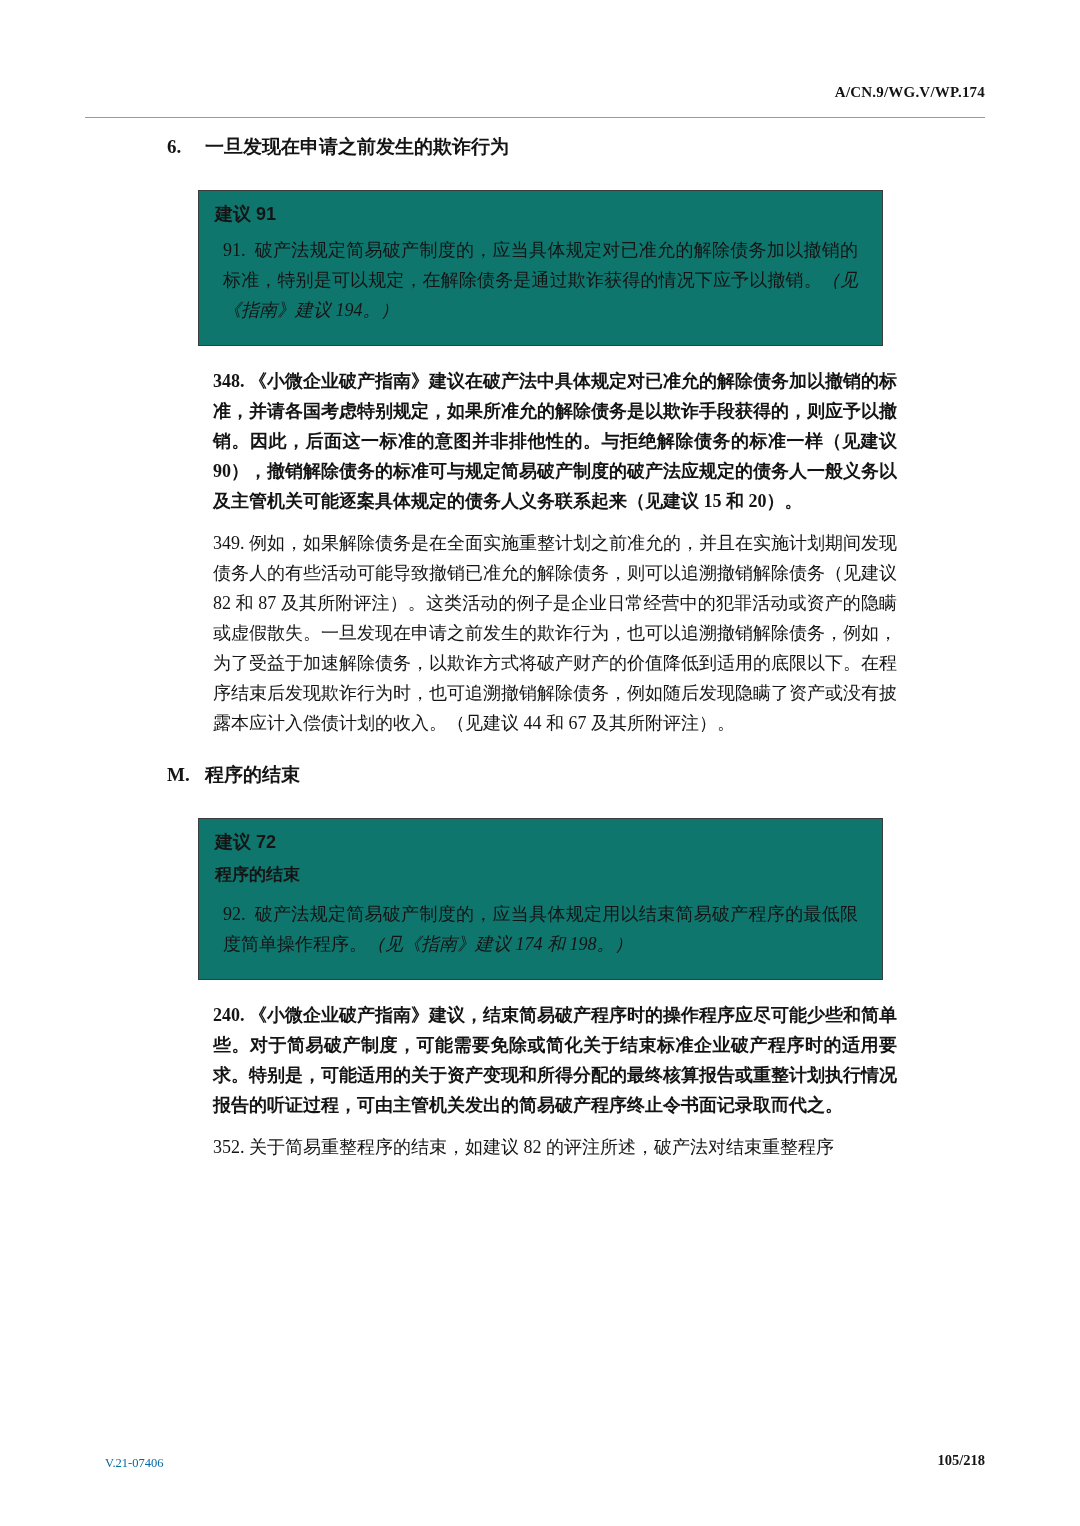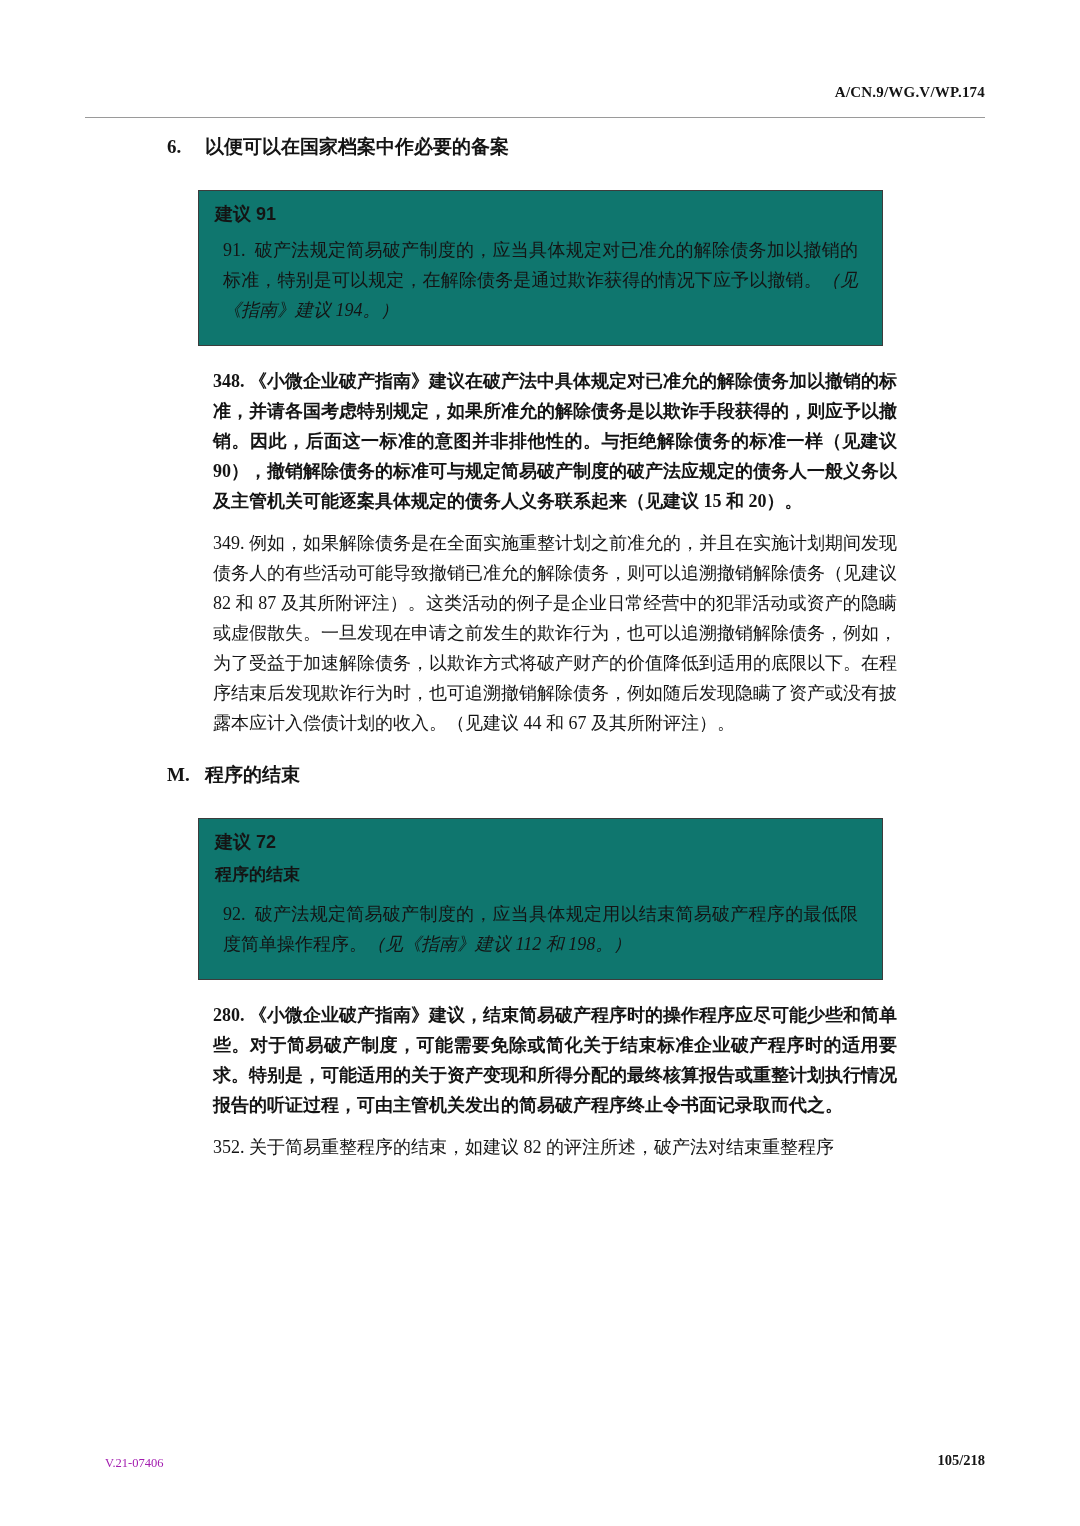--- a/index.html
+++ b/index.html
@@ -79,21 +79,21 @@
   .rec-box .body-text { line-height: 30px; }
   .citation { font-style: italic; }
   .para { margin-top: 12px; }
   .para-first { margin-top: 20px; font-weight: bold; }
   .m-heading { margin-top: 24px; }
   .footer-left {
     position: absolute;
     left: 105px;
     top: 1456px;
     font-size: 12.5px;
-    color: #a21caf;
+    color: #0369a1;
   }
   .footer-right {
     position: absolute;
     right: 95px;
     top: 1452px;
     font-size: 14.5px;
     font-weight: bold;
   }
 </style>
 </head>
@@ -101,44 +101,44 @@
 
 <div class="page">
 
   <div class="doc-symbol">A/CN.9/WG.V/WP.174</div>
   <div class="header-rule"></div>
 
   <div class="content">
 
     <div class="section-heading">
       <span class="section-num">6.</span>
-      <span>以便可以在国家档案中作必要的备案</span>
+      <span>一旦发现在申请之前发生的欺诈行为</span>
     </div>
 
     <div class="rec-box">
       <div class="rec-title">建议 91</div>
       <p class="body-text"><span>91. 破产法规定简易破产制度的，应当具体规定对已准允的解除债务加以撤销的标准，特别是可以规定，在解除债务是通过欺诈获得的情况下应予以撤销。</span><span class="citation">（见《指南》建议 194。）</span></p>
     </div>
 
     <p class="body-text para para-first">348. 《小微企业破产指南》建议在破产法中具体规定对已准允的解除债务加以撤销的标准，并请各国考虑特别规定，如果所准允的解除债务是以欺诈手段获得的，则应予以撤销。因此，后面这一标准的意图并非排他性的。与拒绝解除债务的标准一样（见建议 90），撤销解除债务的标准可与规定简易破产制度的破产法应规定的债务人一般义务以及主管机关可能逐案具体规定的债务人义务联系起来（见建议 15 和 20）。</p>
 
     <p class="body-text para">349. 例如，如果解除债务是在全面实施重整计划之前准允的，并且在实施计划期间发现债务人的有些活动可能导致撤销已准允的解除债务，则可以追溯撤销解除债务（见建议 82 和 87 及其所附评注）。这类活动的例子是企业日常经营中的犯罪活动或资产的隐瞒或虚假散失。一旦发现在申请之前发生的欺诈行为，也可以追溯撤销解除债务，例如，为了受益于加速解除债务，以欺诈方式将破产财产的价值降低到适用的底限以下。在程序结束后发现欺诈行为时，也可追溯撤销解除债务，例如随后发现隐瞒了资产或没有披露本应计入偿债计划的收入。（见建议 44 和 67 及其所附评注）。</p>
 
     <div class="section-heading m-heading">
       <span class="section-num">M.</span>
       <span>程序的结束</span>
     </div>
 
     <div class="rec-box">
       <div class="rec-title">建议 72</div>
       <div class="rec-subtitle">程序的结束</div>
-      <p class="body-text"><span>92. 破产法规定简易破产制度的，应当具体规定用以结束简易破产程序的最低限度简单操作程序。</span><span class="citation">（见《指南》建议 112 和 198。）</span></p>
+      <p class="body-text"><span>92. 破产法规定简易破产制度的，应当具体规定用以结束简易破产程序的最低限度简单操作程序。</span><span class="citation">（见《指南》建议 174 和 198。）</span></p>
     </div>
 
-    <p class="body-text para para-first">280. 《小微企业破产指南》建议，结束简易破产程序时的操作程序应尽可能少些和简单些。对于简易破产制度，可能需要免除或简化关于结束标准企业破产程序时的适用要求。特别是，可能适用的关于资产变现和所得分配的最终核算报告或重整计划执行情况报告的听证过程，可由主管机关发出的简易破产程序终止令书面记录取而代之。</p>
+    <p class="body-text para para-first">240. 《小微企业破产指南》建议，结束简易破产程序时的操作程序应尽可能少些和简单些。对于简易破产制度，可能需要免除或简化关于结束标准企业破产程序时的适用要求。特别是，可能适用的关于资产变现和所得分配的最终核算报告或重整计划执行情况报告的听证过程，可由主管机关发出的简易破产程序终止令书面记录取而代之。</p>
 
 
     <p class="body-text para">352. 关于简易重整程序的结束，如建议 82 的评注所述，破产法对结束重整程序</p>
 
   </div>
 
   <div class="footer-left">V.21-07406</div>
   <div class="footer-right">105/218</div>
 
 </div>

